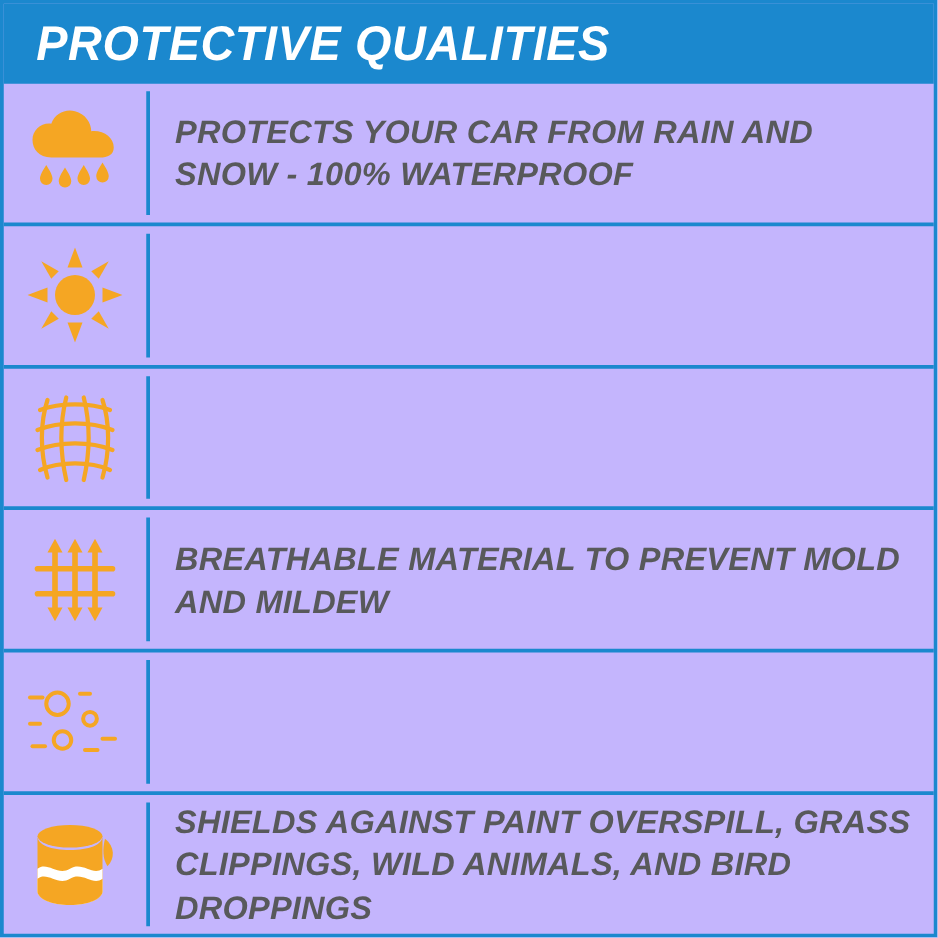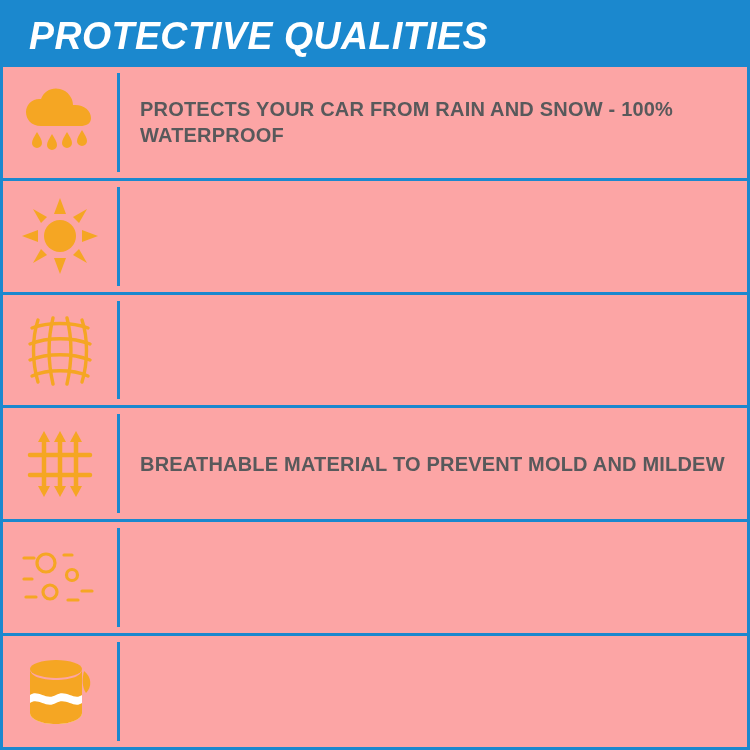--- a/index.html
+++ b/index.html
@@ -13,21 +13,21 @@
     font-family: "Liberation Sans", sans-serif;
     overflow: hidden;
   }
   .infographic {
     width: 750px;
     height: 750px;
     box-sizing: border-box;
     border: 3px solid #1b88ce;
     display: flex;
     flex-direction: column;
-    background: #fca5a5;
+    background: #c4b5fd;
   }
   
   .header {
     background: #1b88ce;
     height: 64px;
     flex: 0 0 64px;
     display: flex;
     align-items: center;
     padding-left: 26px;
     box-sizing: border-box;
@@ -76,22 +76,23 @@
     align-self: stretch;
     margin: 6px 0;
   }
   .text-cell {
     flex: 1 1 auto;
     padding: 0 14px 0 20px;
     box-sizing: border-box;
   }
   .row-text {
     color: #58595b;
-    font-size: 20px;
+    font-size: 26px;
     font-weight: bold;
+    font-style: italic;
     line-height: 1.32;
     letter-spacing: 0.2px;
     text-transform: uppercase;
     font-family: "Liberation Sans", sans-serif;
   }
   .icon-svg {
     display: block;
   }
 </style>
 </head>
@@ -221,16 +222,19 @@
           <svg class="icon-svg" width="76" height="78" viewBox="0 0 76 78">
             <ellipse cx="34" cy="16" rx="26" ry="9" fill="#f5a623"></ellipse>
             <path d="M8 16 V60 C8 66 19 71 34 71 C49 71 60 66 60 60 V16 C60 23 49 27 34 27 C19 27 8 23 8 16 Z" fill="#f5a623"></path>
             <path d="M8 42 C16 36 24 48 34 42 C44 36 52 48 60 42 L60 60 C60 66 49 71 34 71 C19 71 8 66 8 60 Z" fill="#ffffff"></path>
             <path d="M8 50 C16 44 24 56 34 50 C44 44 52 56 60 50 L60 60 C60 66 49 71 34 71 C19 71 8 66 8 60 Z" fill="#f5a623"></path>
             <path d="M62 18 C70 24 70 34 64 40 C60 34 60 26 62 18 Z" fill="#f5a623"></path>
           </svg>
         </span>
       </div>
       <div class="divider"></div>
+      <div class="text-cell">
+        <div class="row-text">SHIELDS AGAINST PAINT OVERSPILL, GRASS CLIPPINGS, WILD ANIMALS, AND BIRD DROPPINGS</div>
+      </div>
     </div>
 
   </div>
 </div>
 
 </body></html>

